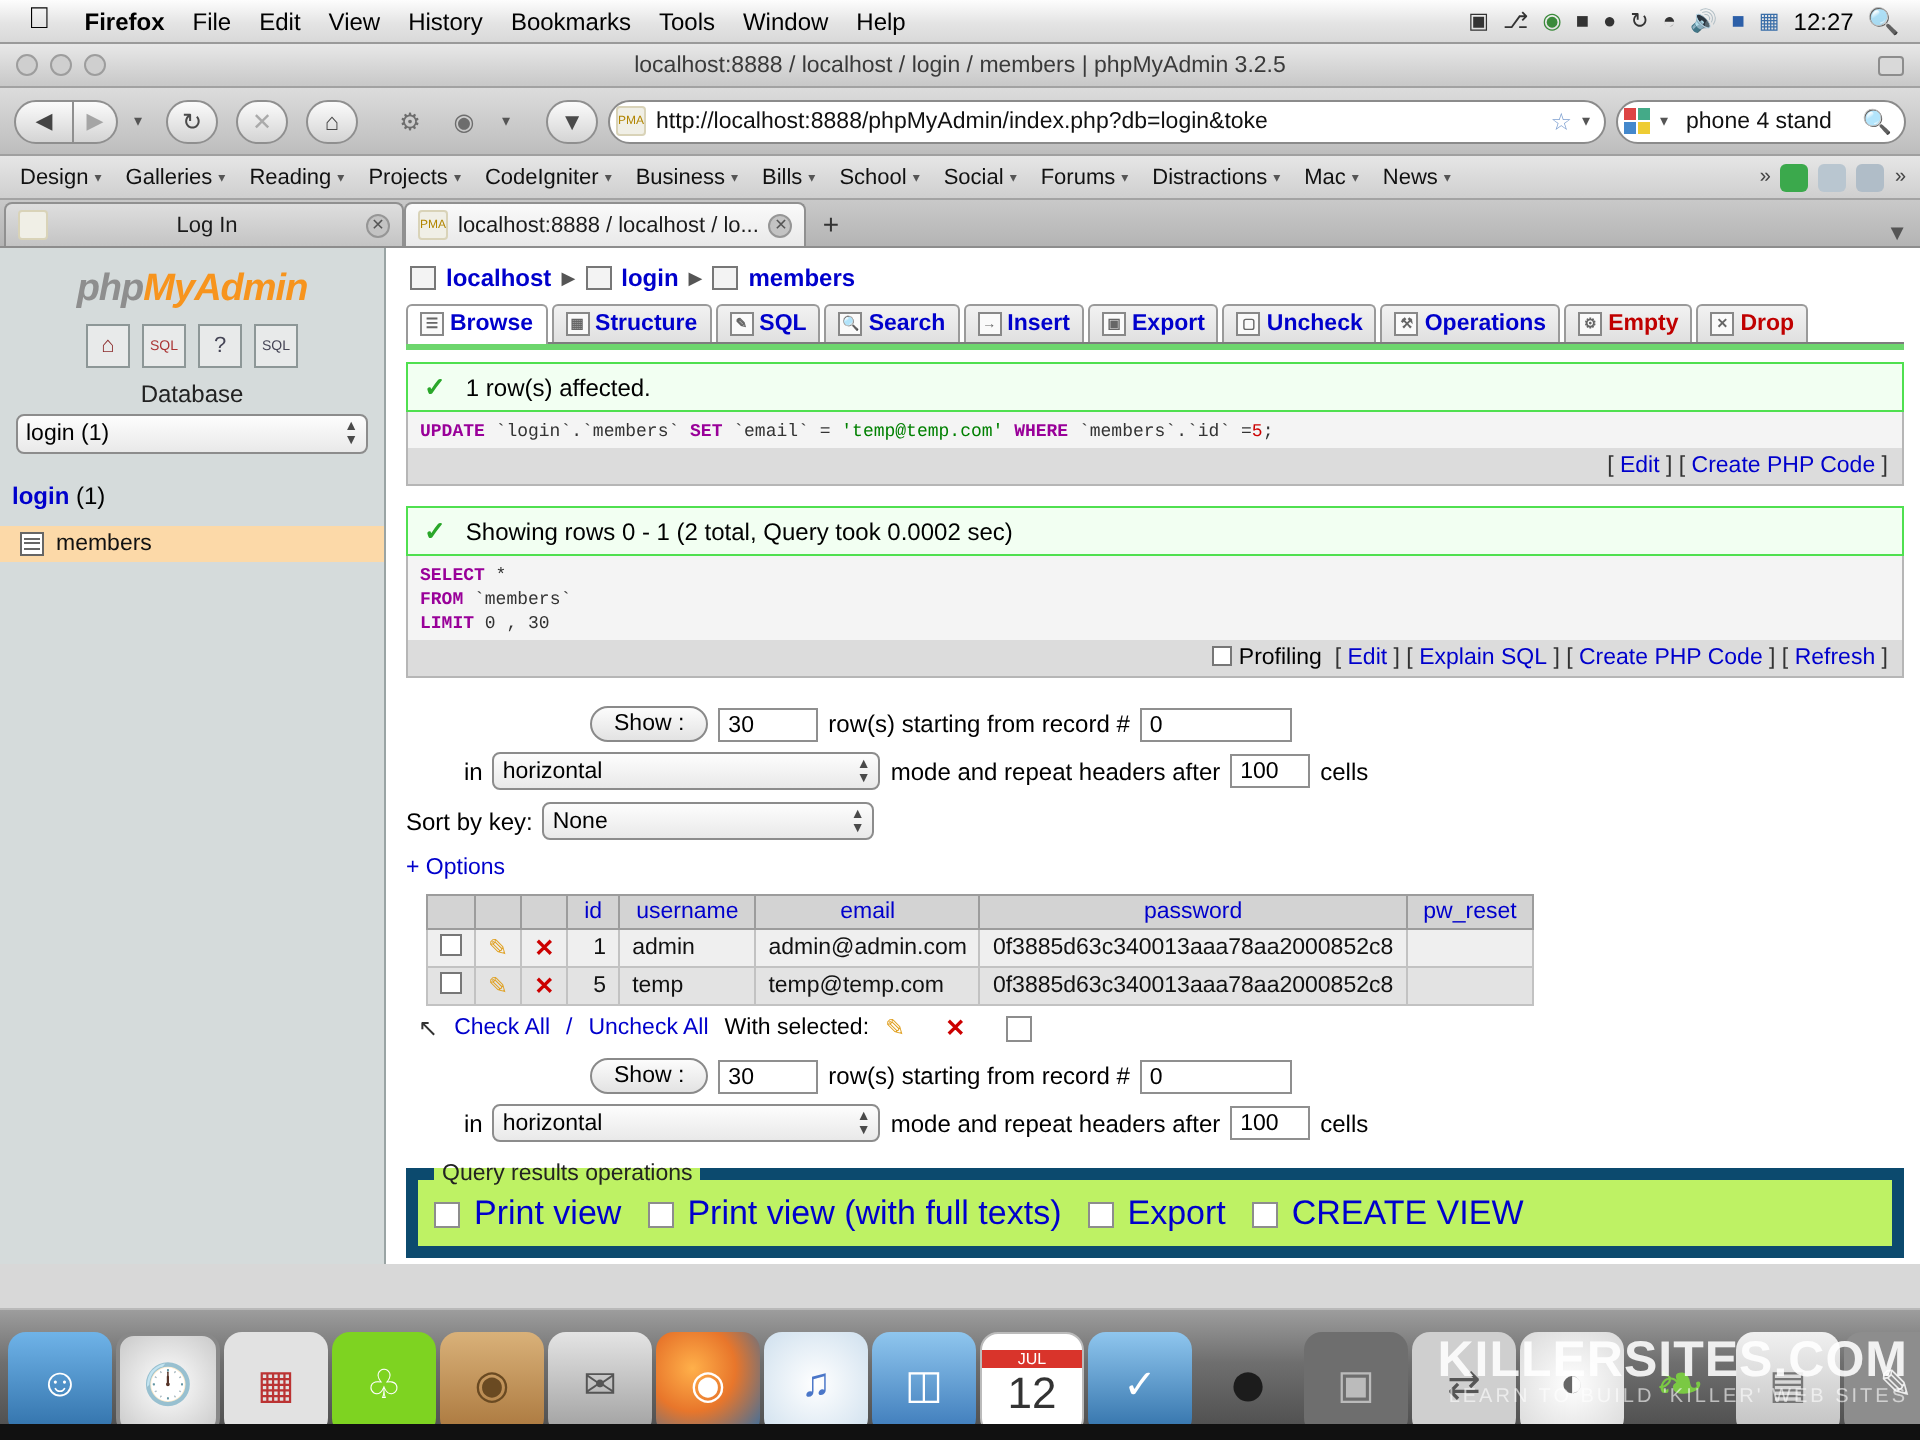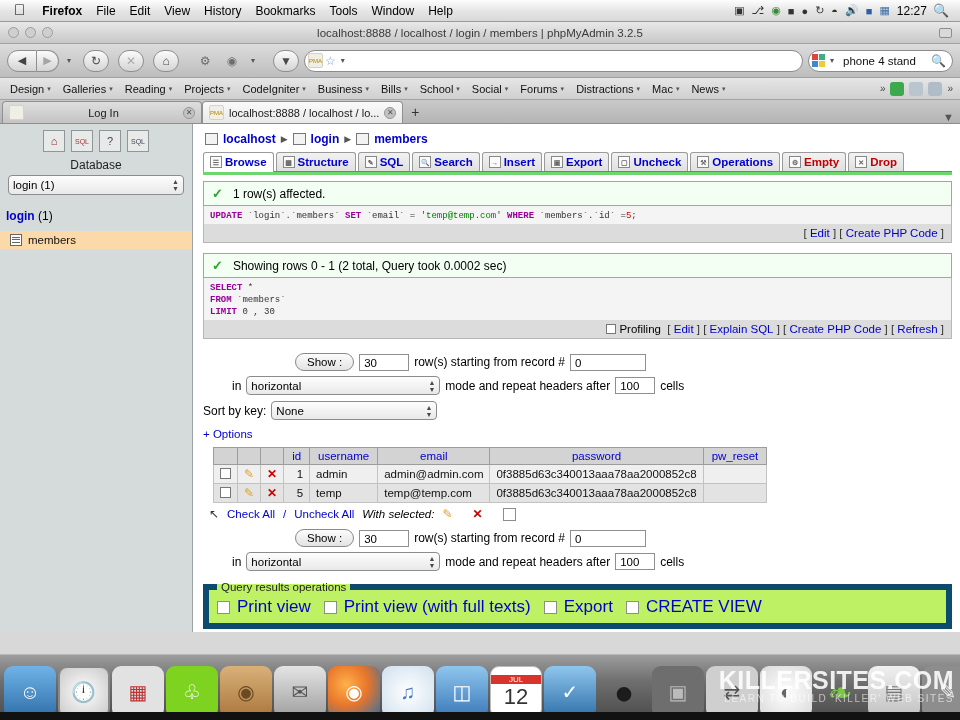--- a/index.html
+++ b/index.html
@@ -204,21 +204,21 @@
   }
   table.data td { border: 1px solid #c2c2c2; padding: 2px 6px; background: #efefef; color:#111; }
   table.data tr.alt td { background: #e3e3e3; }
   td.ctl { text-align:center; padding: 1px 4px; }
   .pencil { color: #e0a020; font-size: 12px; }
   .xmark { color: #cc0000; font-weight: bold; font-size: 12px; }
   .cbx { width:11px;height:11px;border:1px solid #777;background:#fff;display:inline-block;}
 
   .withsel { display:flex; align-items:center; gap:8px; font-size: 11.5px; padding: 4px 0 0 6px;}
   .withsel a { color: #0000cc; text-decoration: none; }
-  .withsel .it { font-style: italic; color:#000; }
+  .withsel .it { color:#000; }
   .arrowup { color:#333; font-size: 12px; }
 
   fieldset.qro {
     border: 6px solid #0c4a6e; margin-top: 10px; padding: 4px 8px 6px;
     background: #bef264;
   }
   fieldset.qro legend { font-size: 11.5px; color: #222; padding: 0 4px; }
   .qro-items { display:flex; align-items:center; gap: 7px; font-size: 17px; }
   .qro-items a { color: #0000cc; text-decoration: none; }
   .qro-ico { width:13px; height:13px; border:1px solid #8d8d8d; background:#fff; display:inline-block;}
@@ -295,20 +295,21 @@
       <span class="caretdn">▾</span>
       <span class="rndbtn">↻</span>
       <span class="rndbtn" style="color:#aaa;">✕</span>
       <span class="rndbtn">⌂</span>
       <span class="plainic" style="margin-left:10px;">⚙</span>
       <span class="plainic">◉</span>
       <span class="caretdn">▾</span>
       <span class="rndbtn" style="margin-left:10px;">▼</span>
       <span class="urlwrap">
         <span class="favicon">PMA</span>
+        <span class="urltext">http://localhost:8888/phpMyAdmin/index.php?db=login&amp;toke</span>
         <span class="star">☆</span>
         <span class="caretdn">▾</span>
       </span>
       <span class="searchwrap">
         <span class="gicon">
           <i style="background:#d44;left:0;top:1px;"></i>
           <i style="background:#4a8;left:7px;top:1px;"></i>
           <i style="background:#48c;left:0;top:8px;"></i>
           <i style="background:#ec3;left:7px;top:8px;"></i>
         </span>
@@ -391,20 +392,23 @@
         <span class="lbl">localhost:8888 / localhost / lo...</span>
         <span class="x">✕</span>
       </div>
       <div class="newtab">+</div>
       <span class="tright">▼</span>
     </div>
 
     <div class="page">
 
       <div class="sidebar">
+        <div class="pma-logo">
+          <span class="php">php</span><span class="my">My</span><span class="admin">Admin</span>
+        </div>
         <div class="pma-icons">
           <span class="pmi" style="color:#8b2b2b;">⌂</span>
           <span class="pmi" style="color:#a33;font-size:7px;">SQL</span>
           <span class="pmi" style="color:#445;">?</span>
           <span class="pmi" style="color:#445;font-size:7px;">SQL</span>
         </div>
         <div class="db-label">Database</div>
         <div class="db-select">
           <span>login (1)</span>
           <span class="arrows">▲<br>▼</span>

